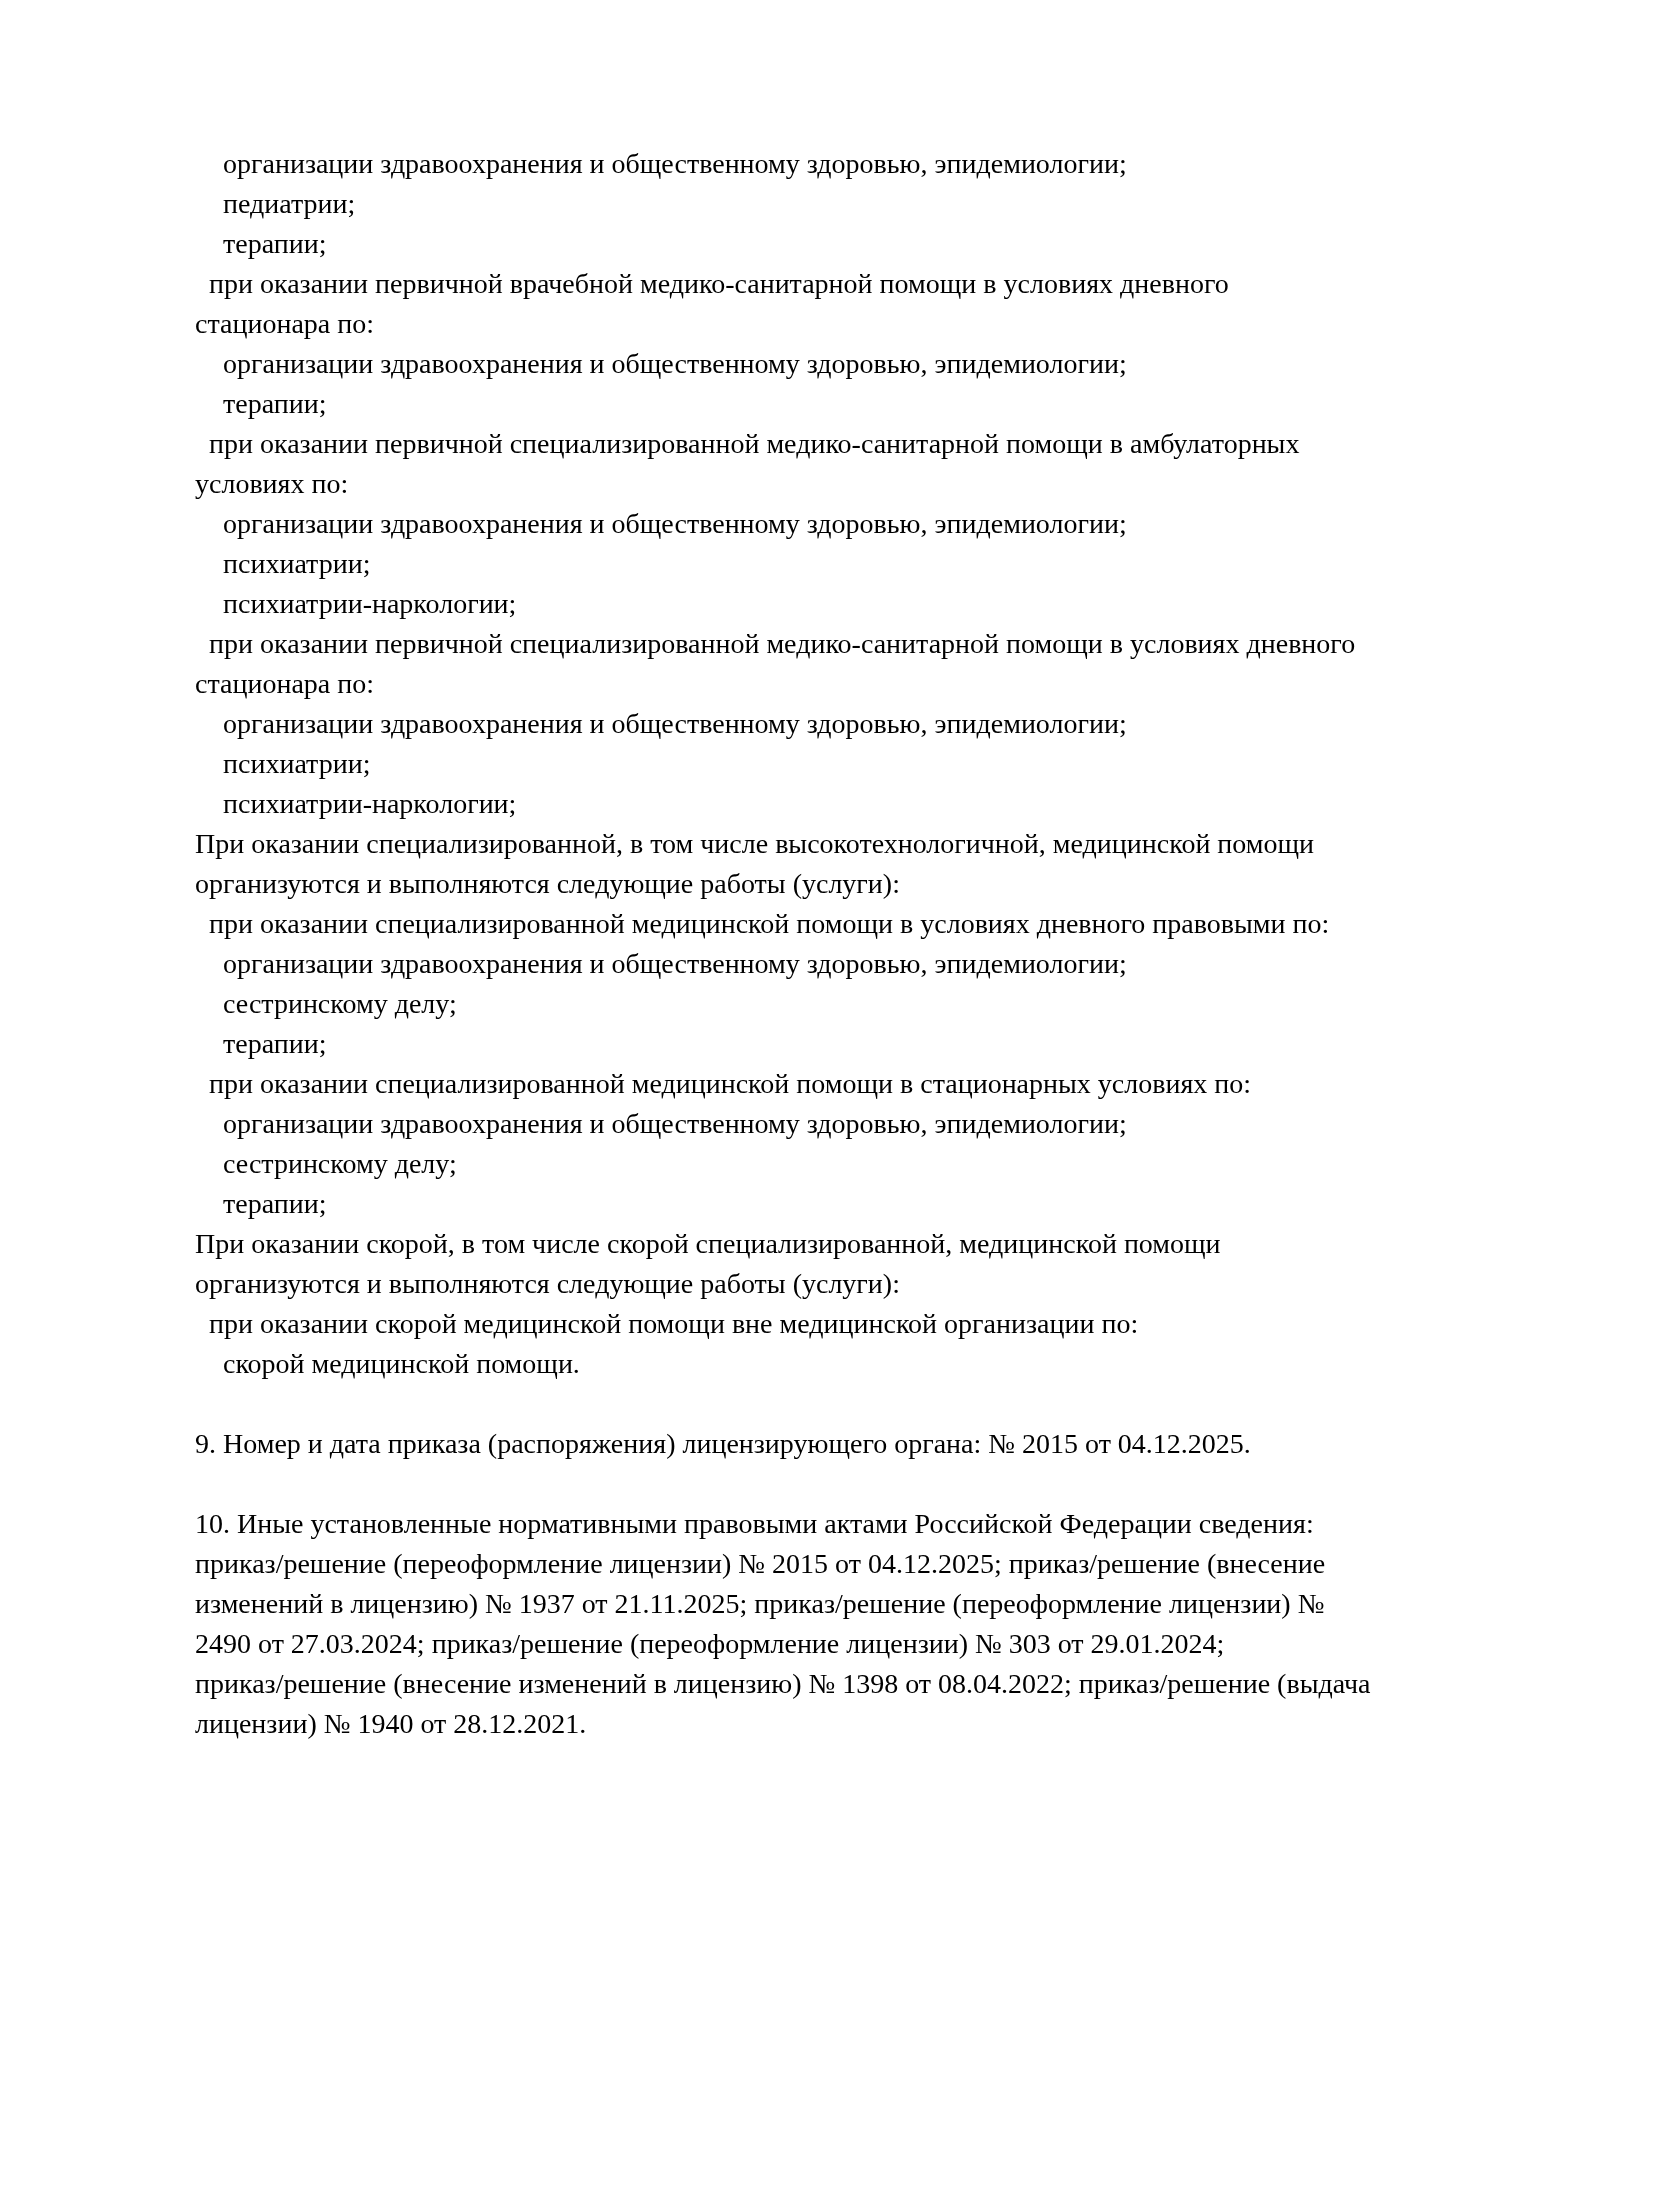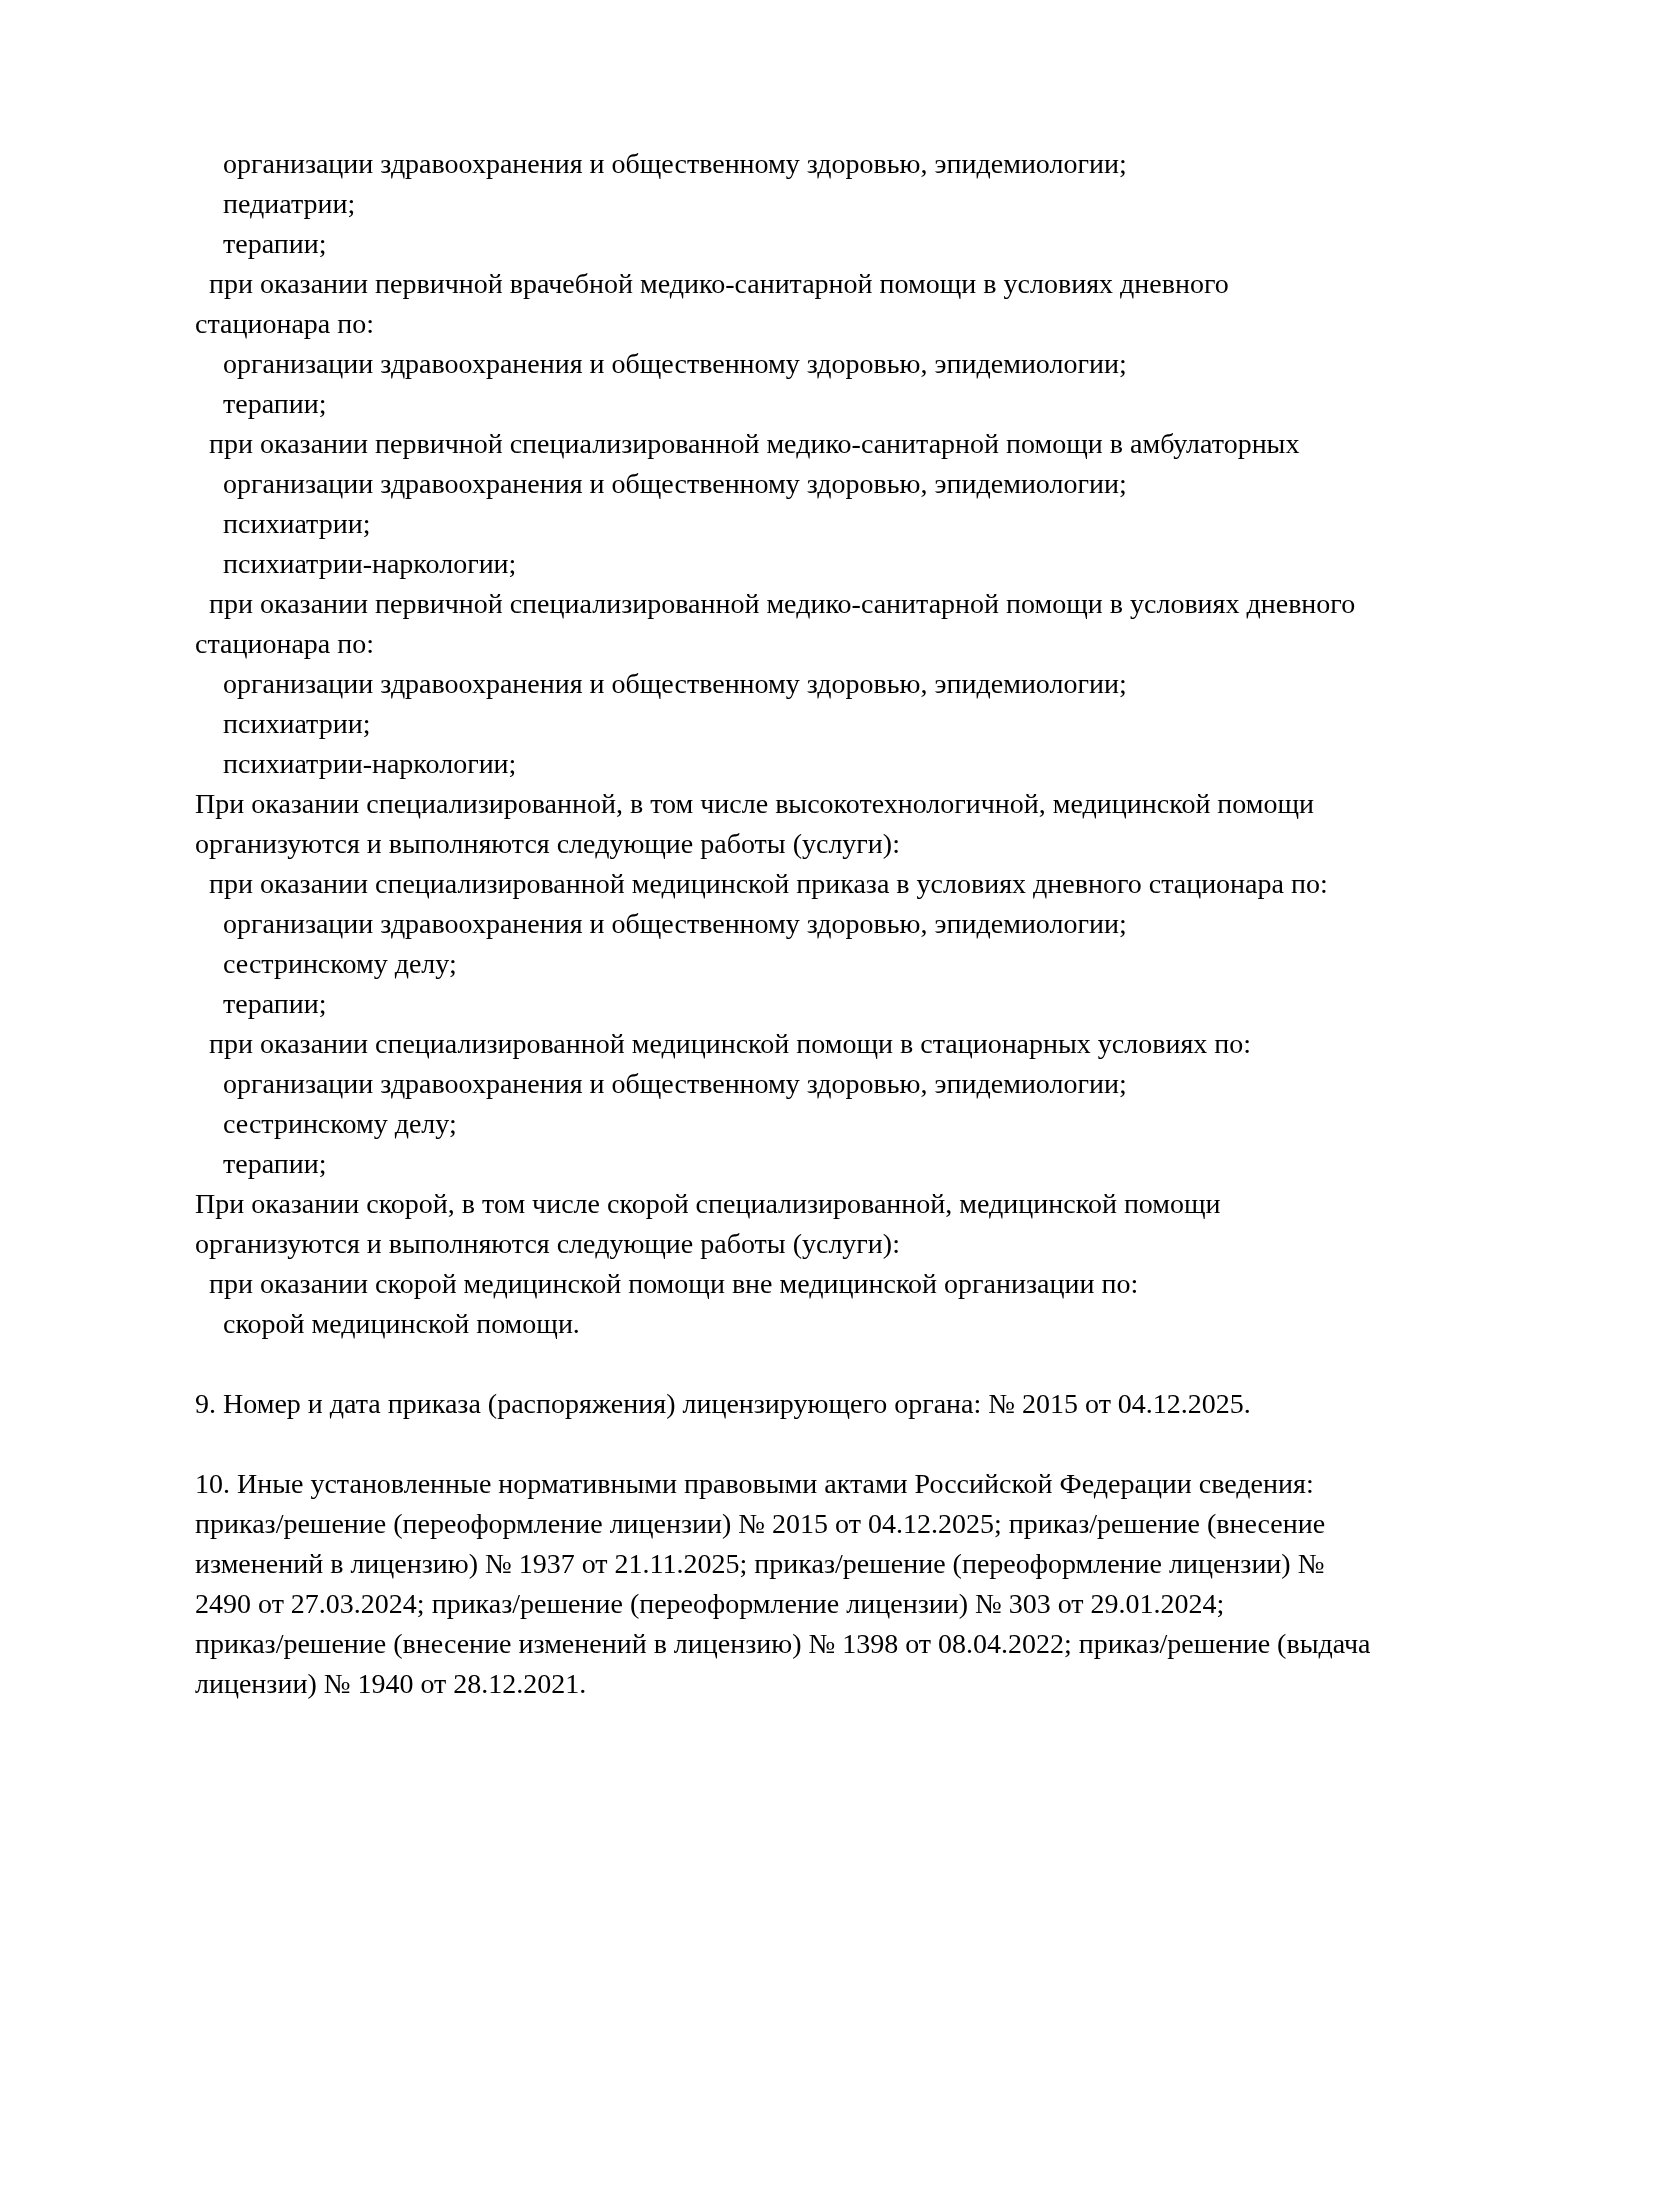--- a/index.html
+++ b/index.html
@@ -42,31 +42,32 @@
 <div class="page">
   <div class="doc-body">
       <div class="line">    организации здравоохранения и общественному здоровью, эпидемиологии;</div>
       <div class="line">    педиатрии;</div>
       <div class="line">    терапии;</div>
       <div class="line">  при оказании первичной врачебной медико-санитарной помощи в условиях дневного</div>
       <div class="line">стационара по:</div>
       <div class="line">    организации здравоохранения и общественному здоровью, эпидемиологии;</div>
       <div class="line">    терапии;</div>
       <div class="line">  при оказании первичной специализированной медико-санитарной помощи в амбулаторных</div>
+      <div class="line">условиях по:</div>
       <div class="line">    организации здравоохранения и общественному здоровью, эпидемиологии;</div>
       <div class="line">    психиатрии;</div>
       <div class="line">    психиатрии-наркологии;</div>
       <div class="line">  при оказании первичной специализированной медико-санитарной помощи в условиях дневного</div>
       <div class="line">стационара по:</div>
       <div class="line">    организации здравоохранения и общественному здоровью, эпидемиологии;</div>
       <div class="line">    психиатрии;</div>
       <div class="line">    психиатрии-наркологии;</div>
       <div class="line">При оказании специализированной, в том числе высокотехнологичной, медицинской помощи</div>
       <div class="line">организуются и выполняются следующие работы (услуги):</div>
-      <div class="line">  при оказании специализированной медицинской приказа в условиях дневного стационара по:</div>
+      <div class="line">  при оказании специализированной медицинской помощи в условиях дневного правовыми по:</div>
       <div class="line">    организации здравоохранения и общественному здоровью, эпидемиологии;</div>
       <div class="line">    сестринскому делу;</div>
       <div class="line">    терапии;</div>
       <div class="line">  при оказании специализированной медицинской помощи в стационарных условиях по:</div>
       <div class="line">    организации здравоохранения и общественному здоровью, эпидемиологии;</div>
       <div class="line">    сестринскому делу;</div>
       <div class="line">    терапии;</div>
       <div class="line">При оказании скорой, в том числе скорой специализированной, медицинской помощи</div>
       <div class="line">организуются и выполняются следующие работы (услуги):</div>
       <div class="line">  при оказании скорой медицинской помощи вне медицинской организации по:</div>

